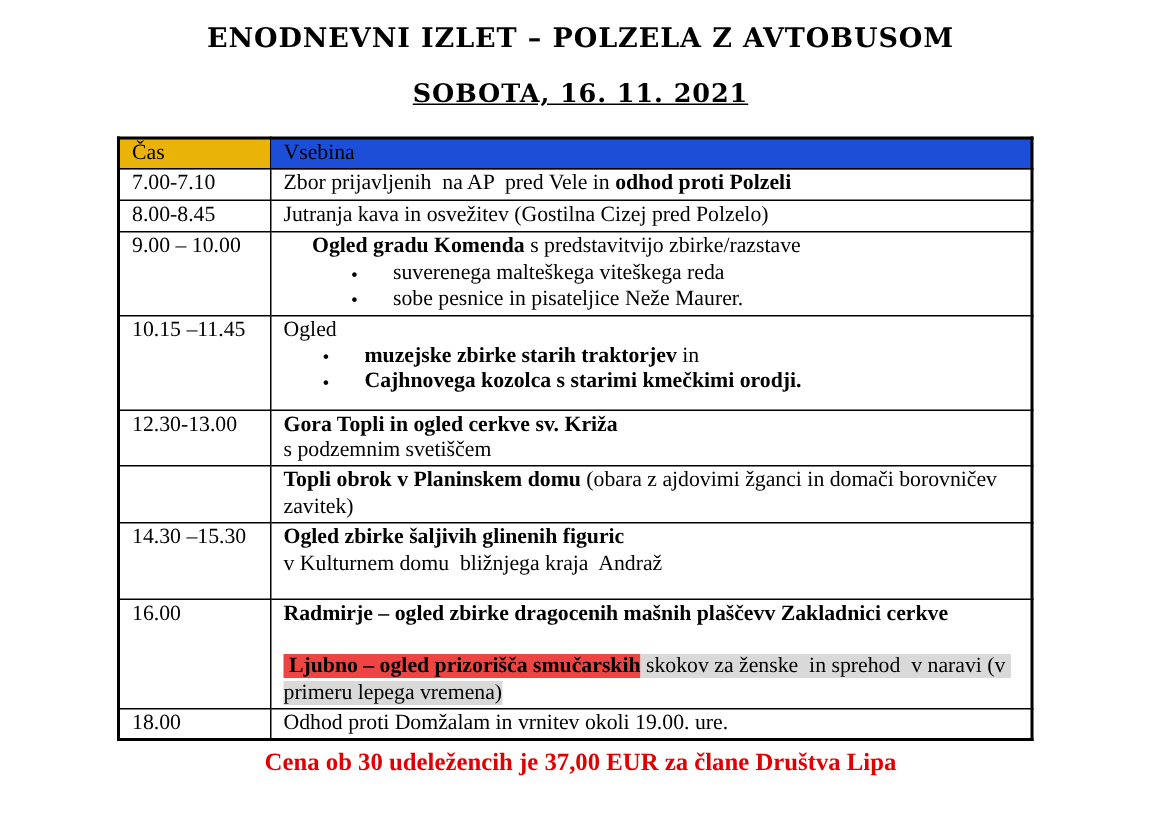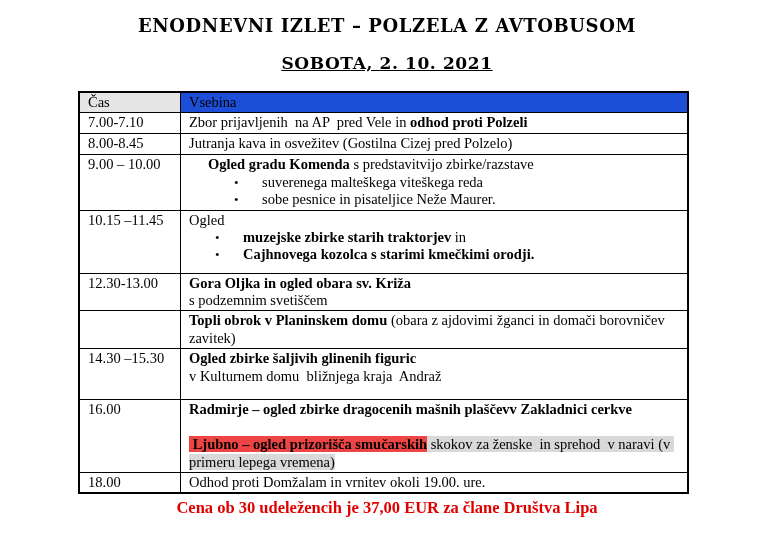--- a/index.html
+++ b/index.html
@@ -71,26 +71,26 @@
     line-height: 20.5px;
   }
 </style>
 </head>
 <body>
 
 <div class="page">
 
   <div class="title">ENODNEVNI IZLET – POLZELA Z AVTOBUSOM</div>
 
-  <div class="subtitle">SOBOTA, 2. 10. 2021</div>
+  <div class="subtitle">SOBOTA, 16. 11. 2021</div>
 
   <table class="schedule">
     <thead>
       <tr>
-        <th class="col-time" style="background: #e5e5e5;">
+        <th class="col-time" style="background: #eab308;">
           <div class="th-inner">Čas</div>
         </th>
         <th style="background: #1d4ed8;">
           <div class="th-inner">Vsebina</div>
         </th>
       </tr>
     </thead>
     <tbody id="schedule-body">
         <tr>
           <td class="time-cell">
@@ -135,21 +135,21 @@
               <div class="line bullet"><span class="marker">•</span><span class="b">Cajhnovega kozolca s starimi kmečkimi orodji.</span></div>
             </div>
           </td>
         </tr>
         <tr>
           <td class="time-cell">
             <div class="time-inner line">12.30-13.00</div>
           </td>
           <td>
             <div class="cell" style="min-height: 33px;">
-              <div class="line"><span class="b">Gora Oljka in ogled obara sv. Križa</span></div>
+              <div class="line"><span class="b">Gora Topli in ogled cerkve sv. Križa</span></div>
               <div class="line"><span class="">s podzemnim svetiščem</span></div>
             </div>
           </td>
         </tr>
         <tr>
           <td class="time-cell">
             <div class="time-inner line"></div>
           </td>
           <td>
             <div class="cell" style="min-height: 35px;">

